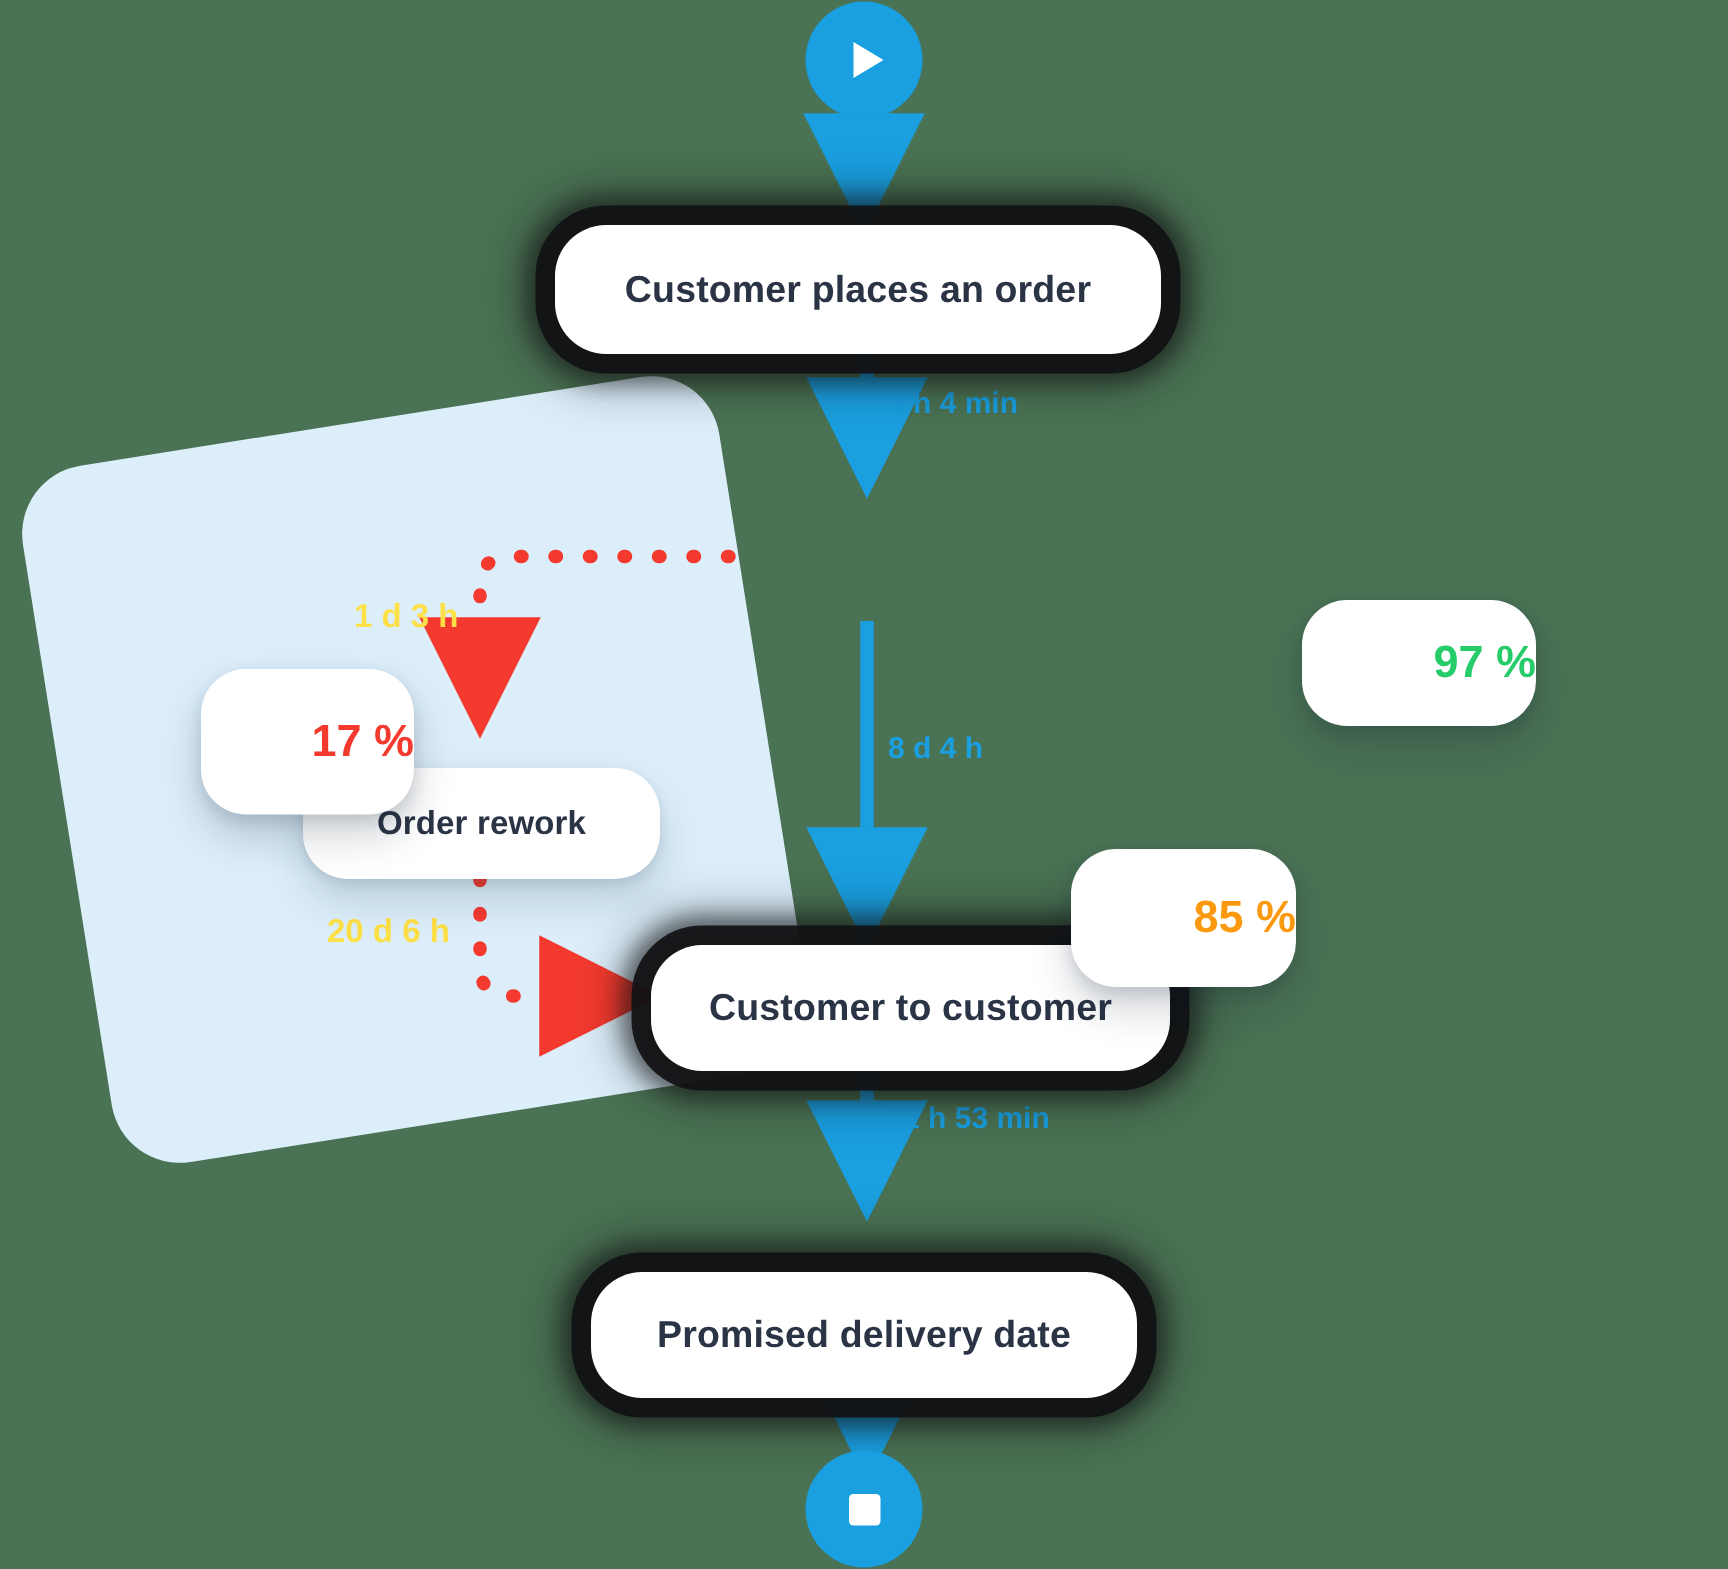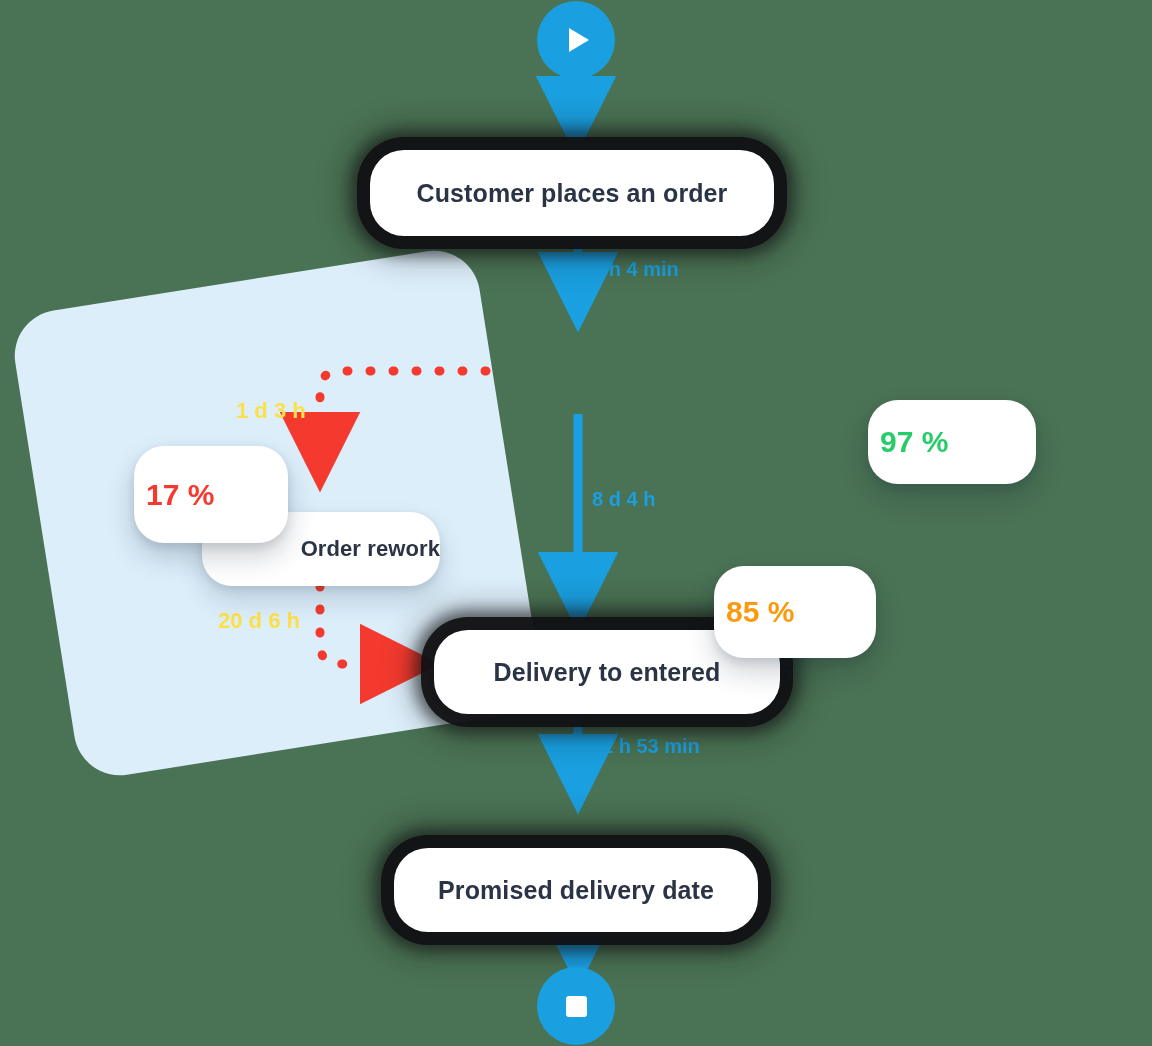--- a/index.html
+++ b/index.html
@@ -92,38 +92,37 @@
                 0 0 14px 20px rgba(17,17,19,.55),
                 0 0 30px 26px rgba(17,17,19,.22);
   }
   .node.flat {
     box-shadow: 0 14px 26px rgba(20,40,60,.17),
                 0 3px 8px rgba(20,40,60,.10);
   }
 
   #node-order    { left: 370px; top: 150px; width: 404px; height: 86px;  font-size: 25px; }
   #node-erp      { left: 488px; top: 328px; width: 472px; height: 86px;  font-size: 25px; }
-  #node-rework   { left: 202px; top: 512px; width: 238px; height: 74px;  font-size: 22px; border-radius: 30px; justify-content: flex-end; }
+  #node-rework   { left: 202px; top: 512px; width: 238px; height: 74px;  font-size: 22px; border-radius: 30px; }
   #node-delivery { left: 434px; top: 630px; width: 346px; height: 84px;  font-size: 25px; }
   #node-promised { left: 394px; top: 848px; width: 364px; height: 84px;  font-size: 25px; }
 
   
   .badge {
     position: absolute;
     background: #ffffff;
     border-radius: 30px;
     display: flex;
     align-items: center;
-    justify-content: flex-start;
+    justify-content: flex-end;
     font-weight: 800;
     font-size: 30px;
     z-index: 7;
     box-shadow: 0 14px 28px rgba(16,32,48,.20),
                 0 4px 10px rgba(16,32,48,.12);
-    padding-left: 12px;
   }
   #badge-erp      { left: 868px; top: 400px; width: 156px; height: 84px; color: #27cc6a; }
   #badge-rework   { left: 134px; top: 446px; width: 142px; height: 97px; color: #f43a2f; }
   #badge-delivery { left: 714px; top: 566px; width: 150px; height: 92px; color: #fb9a0e; }
 
   
   .elabel {
     position: absolute;
     z-index: 4;
     font-weight: 700;
@@ -196,21 +195,21 @@
   <div class="node" id="node-order">
     <span>Customer places an order</span>
   </div>
 
 
   <div class="node flat" id="node-rework">
     <span>Order rework</span>
   </div>
 
   <div class="node" id="node-delivery">
-    <span>Delivery to entered</span>
+    <span>Customer to customer</span>
   </div>
 
   <div class="node" id="node-promised">
     <span>Promised delivery date</span>
   </div>
 
   <div class="badge" id="badge-erp">
     <span>97 %</span>
   </div>
 

